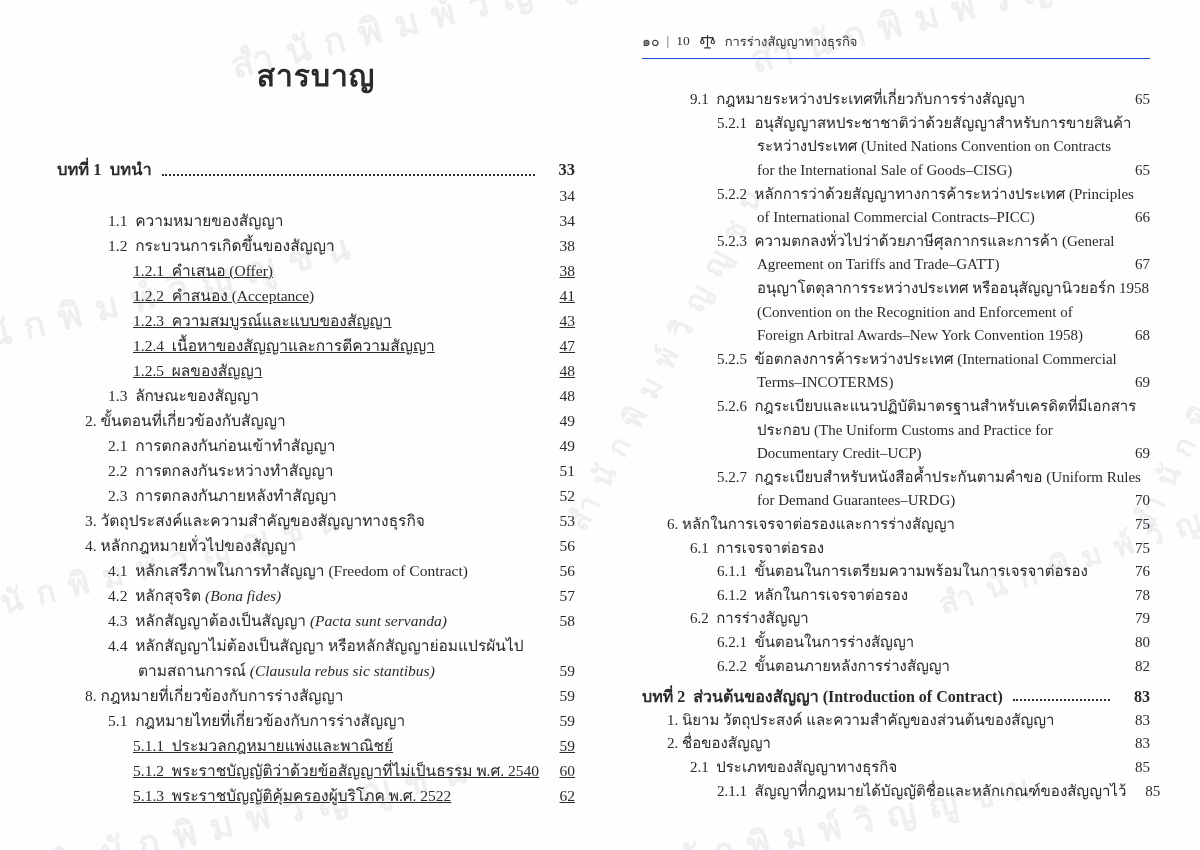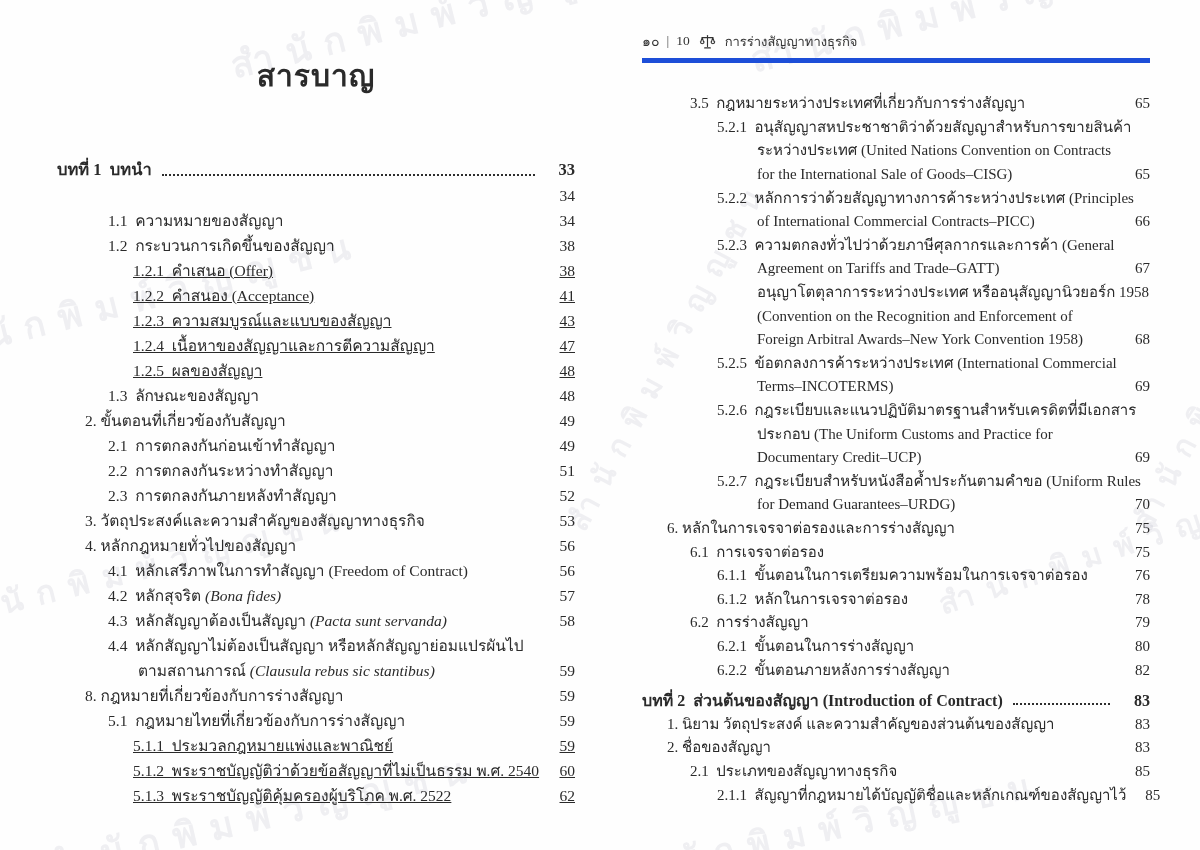--- a/index.html
+++ b/index.html
@@ -23,21 +23,21 @@
   .doc-title {
     text-align:center; font-size:30px; font-weight:bold;
     letter-spacing:1px; margin:0 0 0 0; height:48px;
   }
   .p-left .rows { margin-top:58px; }
 
   
   .run-head {
     display:flex; align-items:center; gap:7px;
     font-size:13.5px; color:#333; padding-bottom:6px;
-    border-bottom:5px solid #1d4ed8;
+    border-bottom:1px solid #1d4ed8;
   }
   .folio-thai { font-size:14px; }
   .folio-sep { color:#555; }
   .scales { width:17px; height:17px; display:inline-block; margin:0 2px; }
   .run-title { font-size:13px; }
   .p-right .rows { margin-top:29px; }
 
   
   .row {
     display:flex; align-items:center;
@@ -228,21 +228,21 @@
         <line x1="12" y1="3.5" x2="12" y2="19"></line>
         <line x1="8" y1="21" x2="16" y2="21"></line>
         <line x1="4.5" y1="6.5" x2="19.5" y2="6.5"></line>
         <path d="M4.5 6.5 L2.5 12.5 M4.5 6.5 L6.5 12.5 M2 12.5 a2.6 2.6 0 0 0 5.2 0"></path>
         <path d="M19.5 6.5 L17.5 12.5 M19.5 6.5 L21.5 12.5 M17 12.5 a2.6 2.6 0 0 0 5.2 0"></path>
       </svg>
       <span class="run-title">การร่างสัญญาทางธุรกิจ</span>
     </div>
     <div class="rows" id="rows-right">
         <div class="row indent-2">
-          <span class="row-text">3.5  กฎหมายระหว่างประเทศที่เกี่ยวกับการร่างสัญญา</span>
+          <span class="row-text">9.1  กฎหมายระหว่างประเทศที่เกี่ยวกับการร่างสัญญา</span>
           <span class="spacer"></span>
           <span class="page-num">65</span>
         </div>
         <div class="row indent-3">
           <span class="row-text">5.2.1  อนุสัญญาสหประชาชาติว่าด้วยสัญญาสำหรับการขายสินค้า</span>
           <span class="spacer"></span>
           <span class="page-num"></span>
         </div>
         <div class="row indent-4">
           <span class="row-text">ระหว่างประเทศ (United Nations Convention on Contracts</span>

